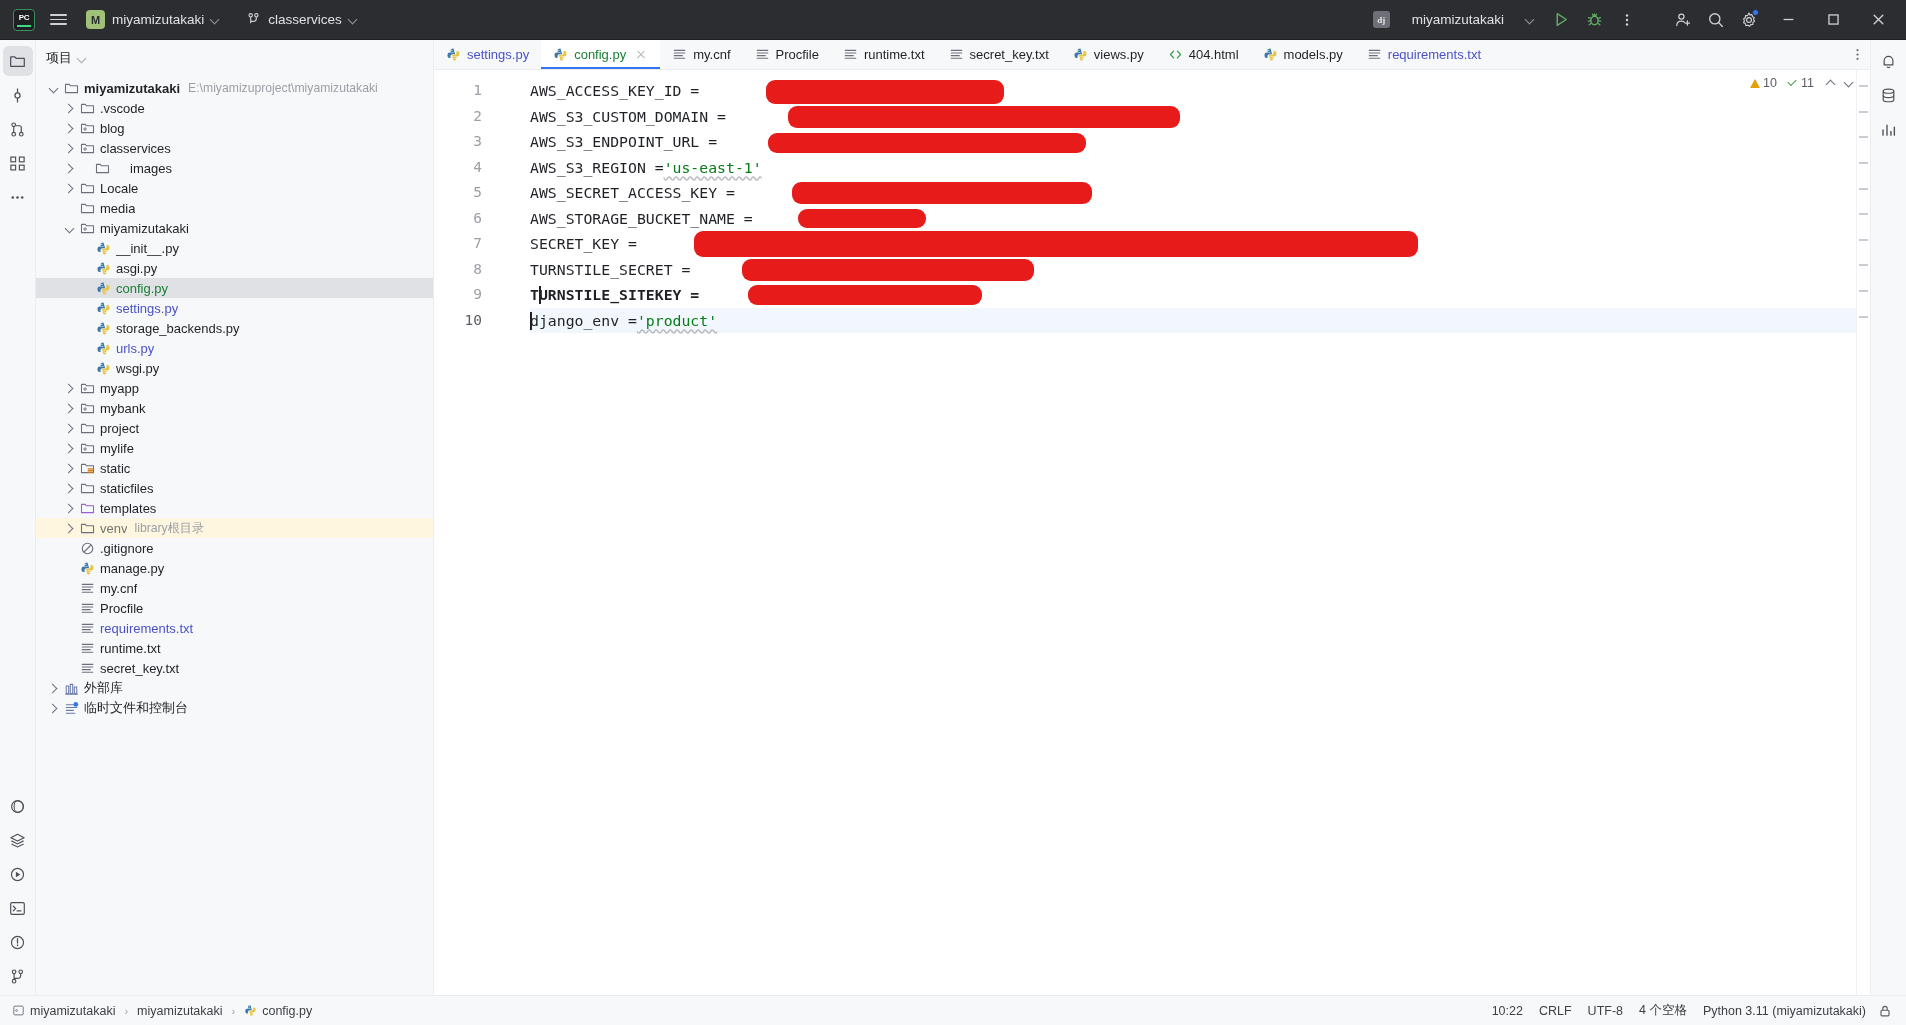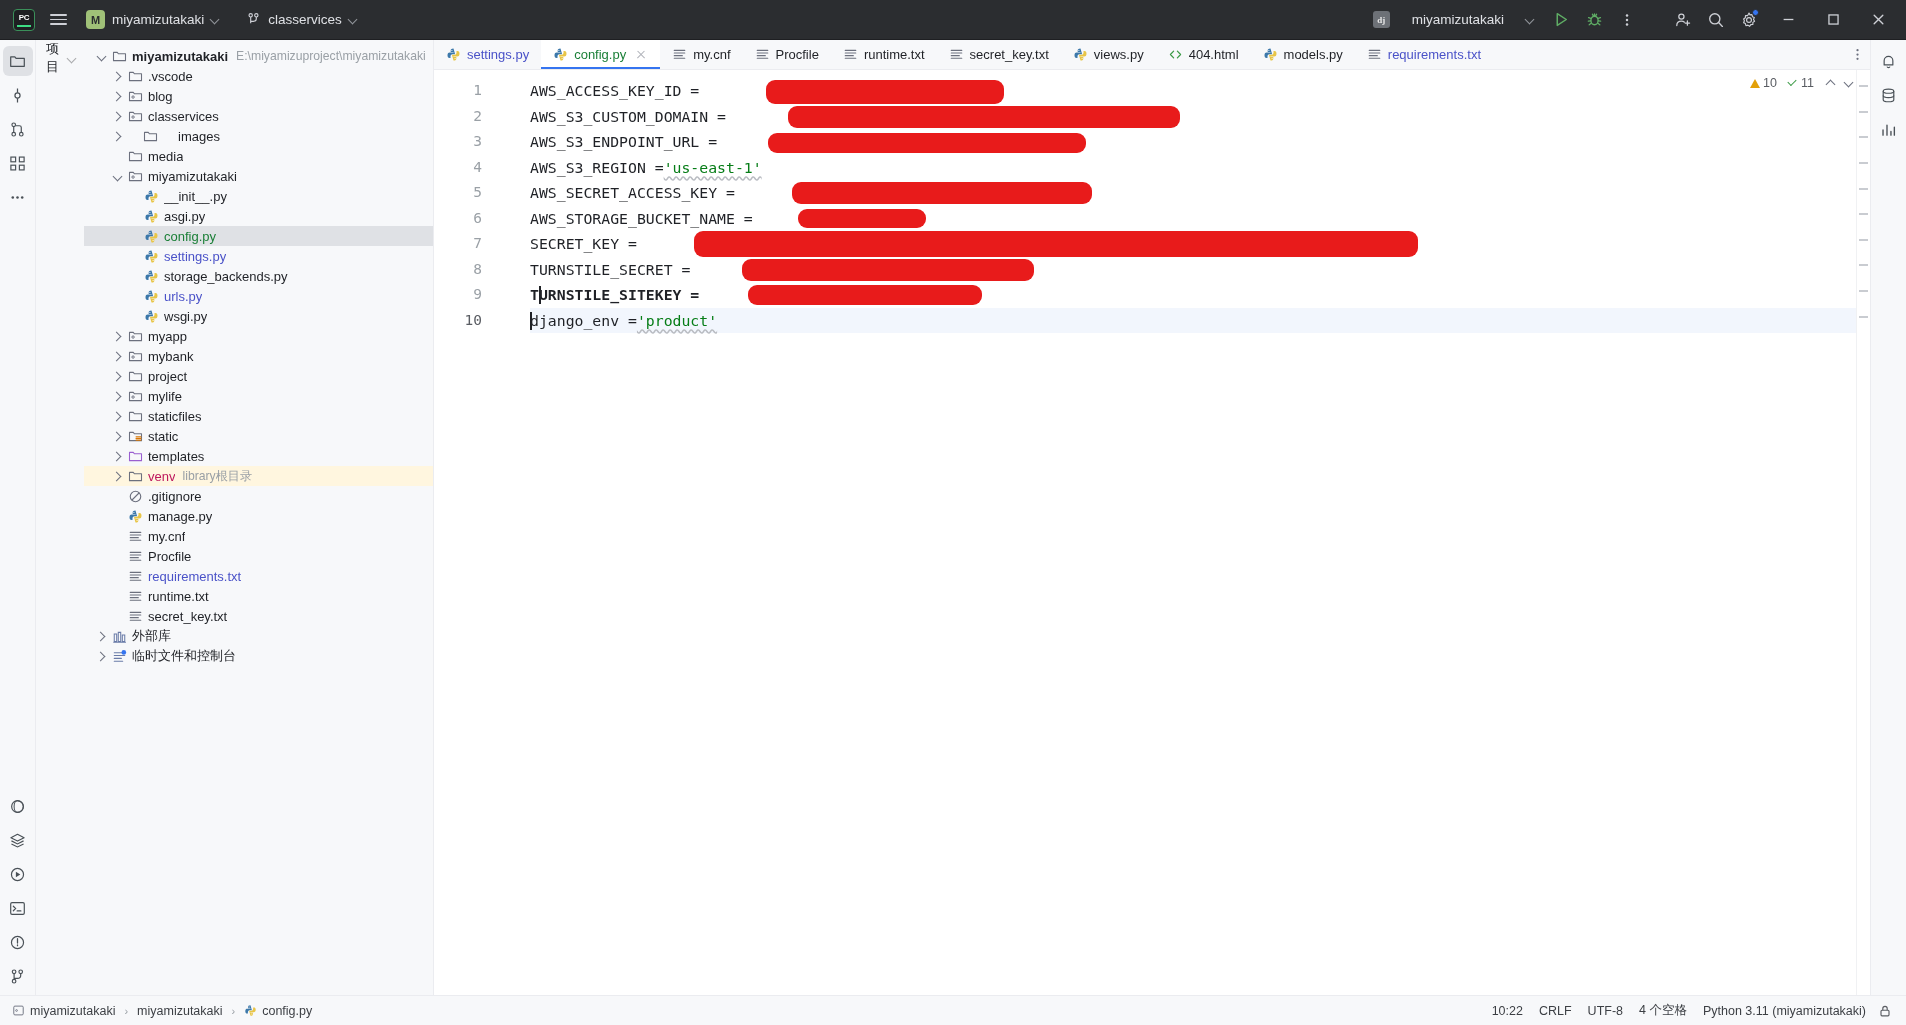--- a/index.html
+++ b/index.html
@@ -112,21 +112,21 @@
     display: flex; align-items: center; justify-content: center;
     border-radius: 6px; cursor: pointer; position: relative;
   }
   .rail-btn.active { background: #dfe1e5; }
 
   
   .tree-panel {
     width: 398px; flex: 0 0 398px;
     background: #f7f8fa;
     border-right: 1px solid #ebecf0;
-    display: flex; 
+    display: flex; flex-direction: column;
     min-height: 0;
   }
   .tree-head {
     height: 28px; flex: 0 0 28px;
     display: flex; align-items: center; gap: 6px;
     padding: 0 10px; margin-top: 4px;
     cursor: pointer;
   }
   .tree-head-label { font-size: 13px; color: #1f2126; }
   .tree-body { flex: 1; overflow: hidden; padding-top: 6px; }
@@ -147,21 +147,21 @@
     width: 6px; height: 6px;
     border-right: 1.35px solid #6c707e; border-bottom: 1.35px solid #6c707e;
   }
   .twist.closed::after { transform: rotate(-45deg); left: 3px; top: 3.5px; }
   .twist.open::after  { transform: rotate(45deg); }
   .ticon { width: 18px; flex: 0 0 18px; display: flex; align-items: center; justify-content: center; margin-right: 4px; }
   .tlabel { overflow: hidden; text-overflow: ellipsis; }
   .tlabel.bold { font-weight: 700; }
   .tlabel.green { color: #1a7f37; }
   .tlabel.blue  { color: #4a52c8; }
-  .tlabel.gray  { color: #be185d; }
+  .tlabel.gray  { color: #737373; }
   .tsub { color: #9aa0a6; font-size: 12.2px; margin-left: 8px; }
   .tsub2 { color: #9aa0a6; font-size: 12.2px; margin-left: 7px; }
 
   
   .editor-area { flex: 1; display: flex; flex-direction: column; min-width: 0; background: #ffffff; }
   .tabbar {
     height: 30px; flex: 0 0 30px;
     background: #f7f8fa;
     display: flex; align-items: stretch;
     border-bottom: 1px solid #ebecf0;
@@ -510,20 +510,29 @@
           <div class="trow" style="padding-left: 26px; gap: 15px;">
             <span class="twist closed"></span>
             <span class="ticon">
               <svg width="15" height="15" viewBox="0 0 16 16">
                 <path d="M1.6 3.6 h4 l1.2 1.5 h7.6 v7.3 h-12.8 z" fill="none" stroke="#6c707e" stroke-width="1.15" stroke-linejoin="round"></path>
               </svg>
             </span>
             <span class="tlabel">images</span>
           </div>
           <div class="trow" style="padding-left: 26px;">
+            <span class="twist closed"></span>
+            <span class="ticon">
+              <svg width="15" height="15" viewBox="0 0 16 16">
+                <path d="M1.6 3.6 h4 l1.2 1.5 h7.6 v7.3 h-12.8 z" fill="none" stroke="#6c707e" stroke-width="1.15" stroke-linejoin="round"></path>
+              </svg>
+            </span>
+            <span class="tlabel">Locale</span>
+          </div>
+          <div class="trow" style="padding-left: 26px;">
             <span class="twist "></span>
             <span class="ticon">
               <svg width="15" height="15" viewBox="0 0 16 16">
                 <path d="M1.6 3.6 h4 l1.2 1.5 h7.6 v7.3 h-12.8 z" fill="none" stroke="#6c707e" stroke-width="1.15" stroke-linejoin="round"></path>
               </svg>
             </span>
             <span class="tlabel">media</span>
           </div>
           <div class="trow" style="padding-left: 26px;">
             <span class="twist open"></span>
@@ -656,33 +665,33 @@
                 <circle cx="5.4" cy="8.6" r="1.25" fill="none" stroke="#6c707e" stroke-width="1.05"></circle>
               </svg>
             </span>
             <span class="tlabel">mylife</span>
           </div>
           <div class="trow" style="padding-left: 26px;">
             <span class="twist closed"></span>
             <span class="ticon">
               <svg width="15" height="15" viewBox="0 0 16 16">
                 <path d="M1.6 3.6 h4 l1.2 1.5 h7.6 v7.3 h-12.8 z" fill="none" stroke="#6c707e" stroke-width="1.15" stroke-linejoin="round"></path>
+                <path d="M8.6 8.2 h5.2 M8.6 10 h5.2 M8.6 11.8 h5.2" stroke="#d97706" stroke-width="1.2" stroke-linecap="round"></path>
+              </svg>
+            </span>
+            <span class="tlabel">static</span>
+          </div>
+          <div class="trow" style="padding-left: 26px;">
+            <span class="twist closed"></span>
+            <span class="ticon">
+              <svg width="15" height="15" viewBox="0 0 16 16">
+                <path d="M1.6 3.6 h4 l1.2 1.5 h7.6 v7.3 h-12.8 z" fill="none" stroke="#6c707e" stroke-width="1.15" stroke-linejoin="round"></path>
               </svg>
             </span>
             <span class="tlabel">staticfiles</span>
-          </div>
-          <div class="trow" style="padding-left: 26px;">
-            <span class="twist closed"></span>
-            <span class="ticon">
-              <svg width="15" height="15" viewBox="0 0 16 16">
-                <path d="M1.6 3.6 h4 l1.2 1.5 h7.6 v7.3 h-12.8 z" fill="none" stroke="#6c707e" stroke-width="1.15" stroke-linejoin="round"></path>
-                <path d="M8.6 8.2 h5.2 M8.6 10 h5.2 M8.6 11.8 h5.2" stroke="#d97706" stroke-width="1.2" stroke-linecap="round"></path>
-              </svg>
-            </span>
-            <span class="tlabel">static</span>
           </div>
           <div class="trow" style="padding-left: 26px;">
             <span class="twist closed"></span>
             <span class="ticon">
               <svg width="15" height="15" viewBox="0 0 16 16">
                 <path d="M1.6 3.6 h4 l1.2 1.5 h7.6 v7.3 h-12.8 z" fill="none" stroke="#9a5fd0" stroke-width="1.15" stroke-linejoin="round"></path>
               </svg>
             </span>
             <span class="tlabel">templates</span>
           </div>

